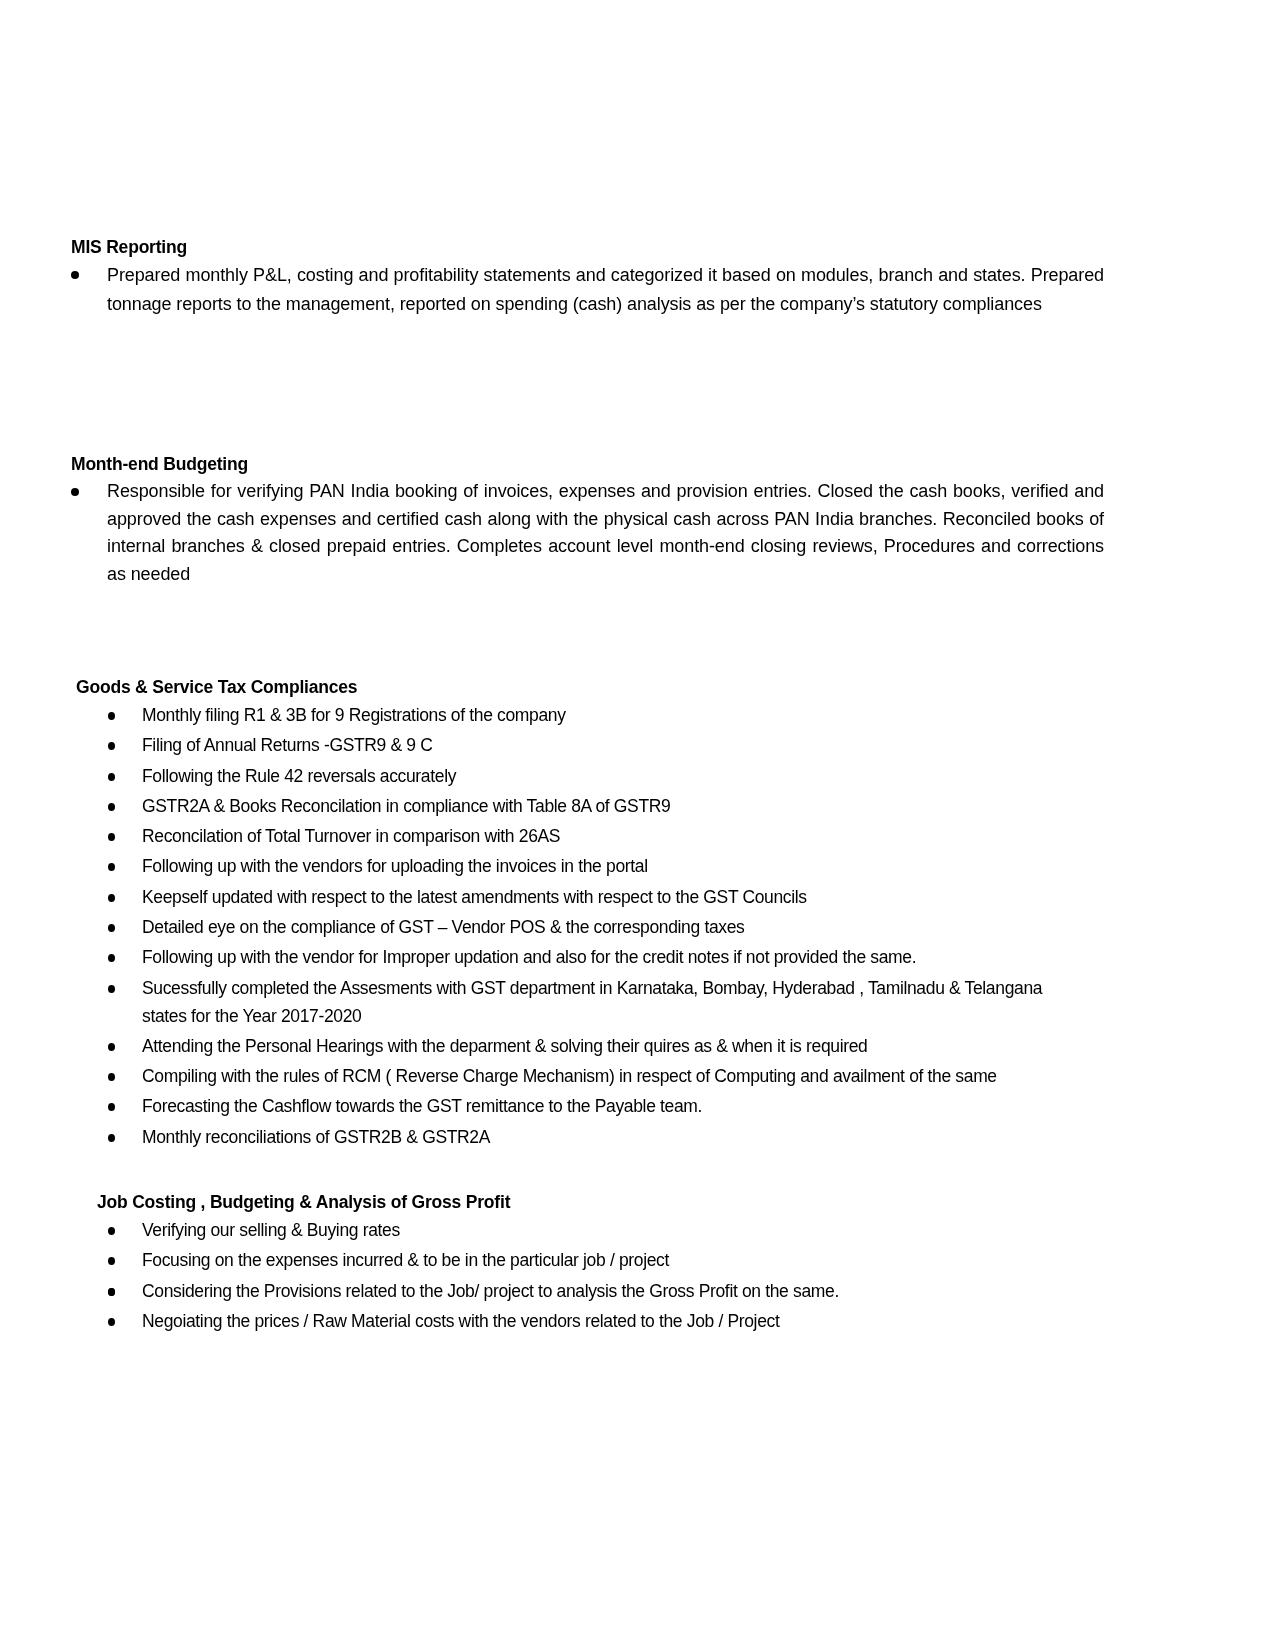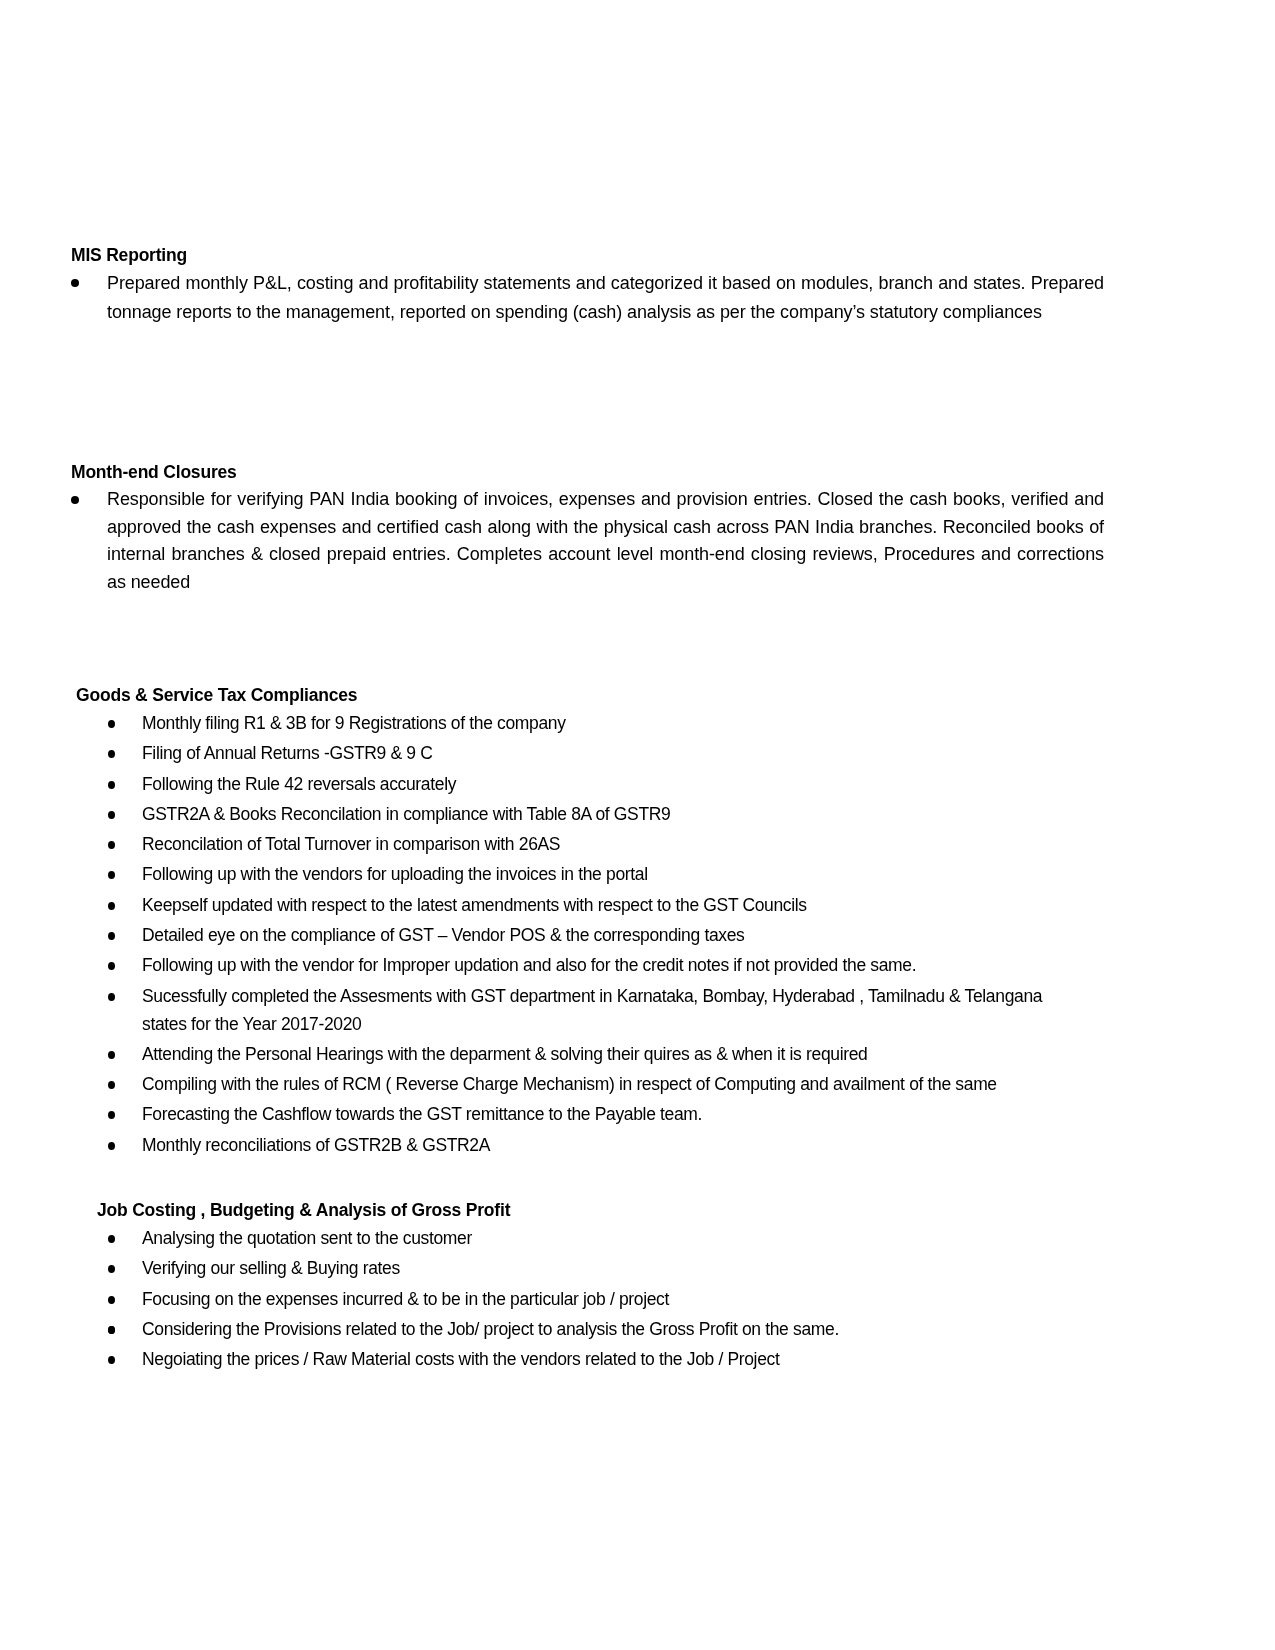--- a/index.html
+++ b/index.html
@@ -1,36 +1,36 @@
 <!DOCTYPE html>
 <html><head>
 <meta charset="utf-8">
 <style>
   html, body { margin: 0; padding: 0; background: #ffffff; }
   body { width: 1275px; height: 1650px; position: relative; overflow: hidden;
          font-family: "Liberation Sans", sans-serif; color: #000; }
-  .page { position: absolute; left: 0; top: 12px; width: 1275px; height: 1178px; }
+  .page { position: absolute; left: 0; top: 4px; width: 1275px; height: 1178px; }
   .heading { position: absolute; font-weight: bold; font-size: 17.5px; line-height: 20px; white-space: nowrap; letter-spacing: -0.2px; }
   .para { position: absolute; font-size: 18px; line-height: 29px; text-align: justify; letter-spacing: -0.1px; }
   .bullet-dot { position: absolute; width: 8px; height: 8px; border-radius: 50%; background: #000; }
   .list { position: absolute; margin: 0; padding: 0; list-style: none; }
   .list li { position: relative; font-size: 17.5px; line-height: 30.3px; letter-spacing: -0.35px; white-space: nowrap; }
   .list li .dot { position: absolute; left: -34px; top: 12px; width: 7px; height: 8px; border-radius: 50%; background: #000; }
   .list li.wrap { white-space: normal; width: 930px; }
 </style>
 </head>
 <body>
 
 <div class="page">
 
   <div class="heading" style="left:71px; top:233px;">MIS Reporting</div>
   <span class="bullet-dot" style="left:71px; top:267px;"></span>
   <div class="para" style="left:107px; top:257px; width:997px;">Prepared monthly P&amp;L, costing and profitability statements and categorized it based on modules, branch and states. Prepared tonnage reports to the management, reported on spending (cash) analysis as per the company’s statutory compliances</div>
 
-  <div class="heading" style="left:71px; top:450px;">Month-end Closures</div>
+  <div class="heading" style="left:71px; top:450px;">Month-end Budgeting</div>
   <span class="bullet-dot" style="left:71px; top:484px;"></span>
   <div class="para" style="left:107px; top:474px; width:997px; line-height:27.6px;">Responsible for verifying PAN India booking of invoices, expenses and provision entries. Closed the cash books, verified and approved the cash expenses and certified cash along with the physical cash across PAN India branches. Reconciled books of internal branches &amp; closed prepaid entries. Completes account level month-end closing reviews, Procedures and corrections as needed</div>
 
   <div class="heading" style="left:76px; top:673px;">Goods &amp; Service Tax Compliances</div>
   <ul class="list" style="left:142px; top:696px;">
     <li><span class="dot"></span><span>Monthly filing R1 &amp; 3B for 9 Registrations of the company</span></li>
     <li><span class="dot"></span><span>Filing of Annual Returns -GSTR9 &amp; 9 C</span></li>
     <li><span class="dot"></span><span>Following the Rule 42 reversals accurately</span></li>
     <li><span class="dot"></span><span>GSTR2A &amp; Books Reconcilation in compliance with Table 8A of GSTR9</span></li>
     <li><span class="dot"></span><span>Reconcilation of Total Turnover in comparison with 26AS</span></li>
@@ -40,21 +40,20 @@
     <li><span class="dot"></span><span>Following up with the vendor for Improper updation and also for the credit notes if not provided the same.</span></li>
     <li class="wrap" style="line-height:28px; padding:1px 0;"><span class="dot"></span><span>Sucessfully completed the Assesments with GST department in Karnataka, Bombay, Hyderabad , Tamilnadu &amp; Telangana states for the Year 2017-2020</span></li>
     <li><span class="dot"></span><span>Attending the Personal Hearings with the deparment &amp; solving their quires as &amp; when it is required</span></li>
     <li><span class="dot"></span><span>Compiling with the rules of RCM ( Reverse Charge Mechanism) in respect of Computing and availment of the same</span></li>
     <li><span class="dot"></span><span>Forecasting the Cashflow towards the GST remittance to the Payable team.</span></li>
     <li><span class="dot"></span><span>Monthly reconciliations of GSTR2B &amp; GSTR2A</span></li>
   </ul>
 
   <div class="heading" style="left:97px; top:1188px;">Job Costing , Budgeting &amp; Analysis of Gross Profit</div>
   <ul class="list" style="left:142px; top:1211px;">
-    <li><span class="dot"></span><span>Analysing the quotation sent to the customer</span></li>
     <li><span class="dot"></span><span>Verifying our selling &amp; Buying rates</span></li>
     <li><span class="dot"></span><span>Focusing on the expenses incurred &amp; to be in the particular job / project</span></li>
     <li><span class="dot"></span></li>
     <li><span class="dot"></span><span>Considering the Provisions related to the Job/ project to analysis the Gross Profit on the same.</span></li>
     <li><span class="dot"></span><span>Negoiating the prices / Raw Material costs with the vendors related to the Job / Project</span></li>
   </ul>
 
 </div>
 
 </body></html>

